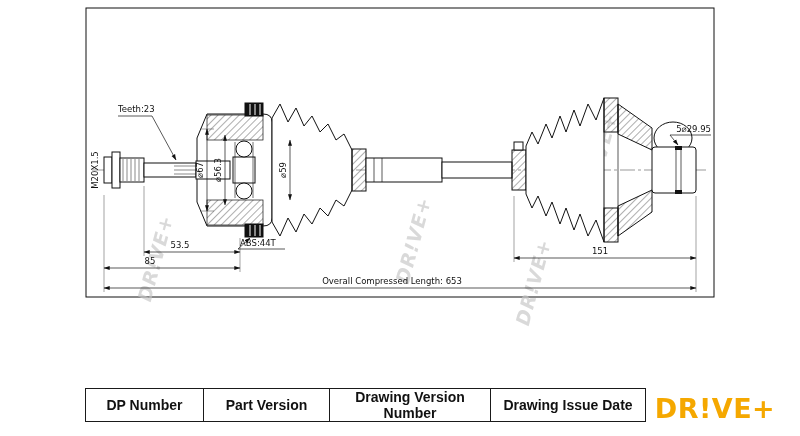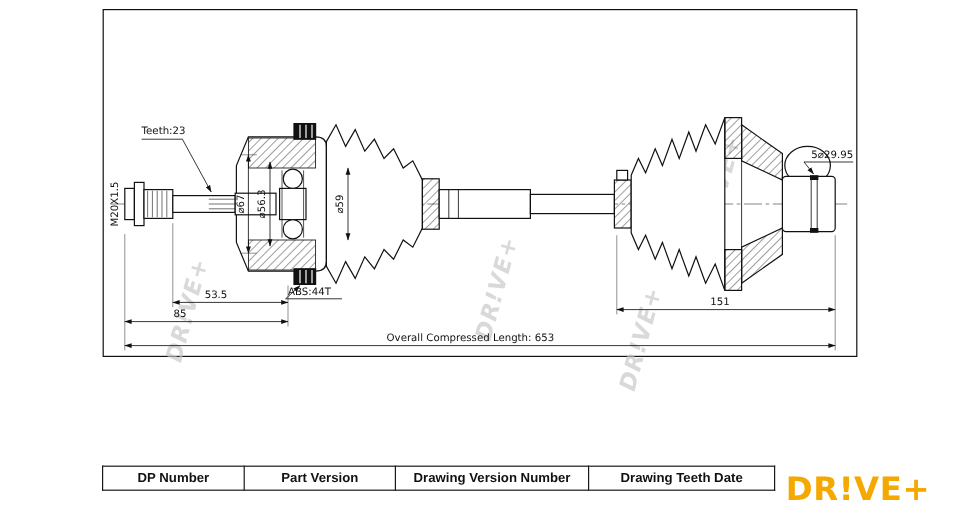--- a/index.html
+++ b/index.html
@@ -7,21 +7,21 @@
   .page { position:relative; width:800px; height:436px; background:#fff; overflow:hidden; }
 
   svg { position:absolute; left:0; top:0; }
   text.dim { font-size:8.5px; fill:#111; font-family:"DejaVu Sans", sans-serif; }
   text.wm  { font-size:19px; font-weight:bold; font-style:italic; fill:#c6c6c6; opacity:.65; letter-spacing:1px;
              font-family:"DejaVu Sans", sans-serif; }
 
   .titleblock { position:absolute; left:85px; top:388px; }
   .titleblock table { border-collapse:collapse; table-layout:fixed; }
   .titleblock td { border:1px solid #1a1a1a; height:20px; text-align:center; vertical-align:middle;
-                   font-size:11px; color:#111; padding:0 4px; }
+                   font-size:14px; color:#111; padding:0 4px; }
   .titleblock tr.hdr td { font-weight:bold; }
   .c0{width:118px}.c1{width:126px}.c2{width:161px}.c3{width:155px}
 
   .logo { position:absolute; left:652px; top:392px; width:126px; height:34px;
           color:#F5A800; font-weight:bold; font-size:27px; line-height:34px; text-align:center;
           letter-spacing:.5px; font-family:"DejaVu Sans", sans-serif; }
 </style>
 </head>
 <body>
 
@@ -180,20 +180,20 @@
     </g>
   </svg>
 
   <div class="titleblock">
     <table>
       <tbody>
           <tr class="hdr">
         <td class="c0">DP Number</td>
         <td class="c1">Part Version</td>
         <td class="c2">Drawing Version Number</td>
-        <td class="c3">Drawing Teeth Date</td>
+        <td class="c3">Drawing Issue Date</td>
       </tr>
     </tbody>
       </table>
   </div>
 
   <div class="logo">DR!VE+</div>
 </div>
 
 </body></html>

